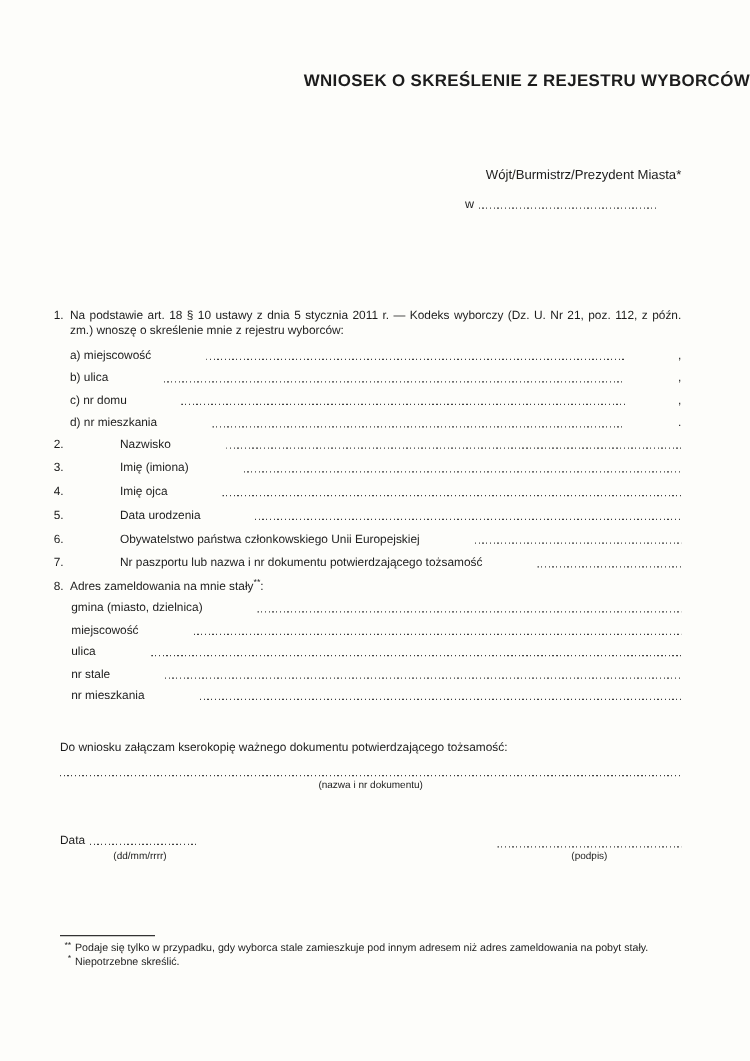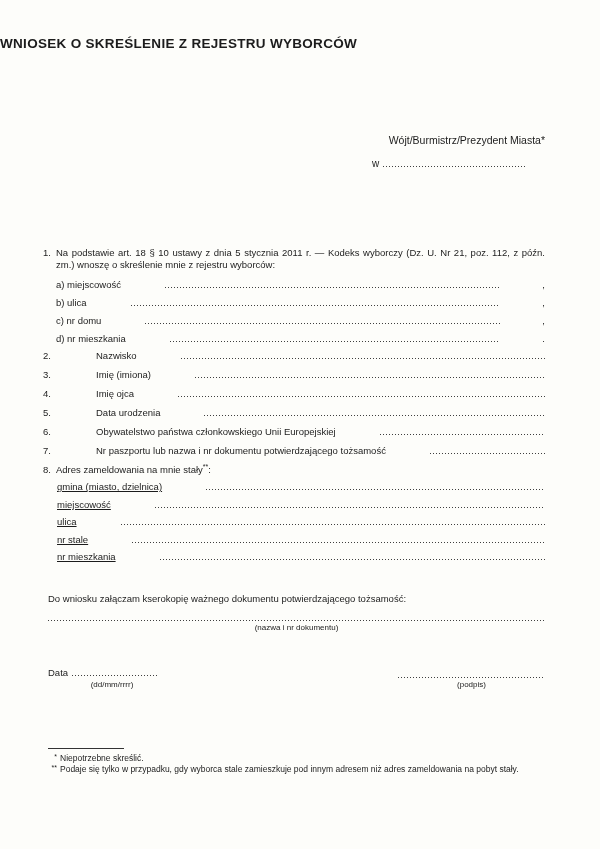--- a/index.html
+++ b/index.html
@@ -10,22 +10,22 @@
     margin: 0 auto;
     background: #fdfdfa;
     font-family: "Liberation Sans", sans-serif;
     color: #1c1c1c;
     overflow: hidden;
   }
 
   
   .title {
     position: absolute;
-    top: 36px; left: 0; right: 0;
-    text-align: left;
+    top: 57px; left: 0; right: 0;
+    text-align: right;
     font-size: 13.5px;
     font-weight: bold;
     letter-spacing: 0.3px;
   }
 
   
   .addressee {
     position: absolute;
     top: 134px; right: 55px;
     font-size: 10.5px;
@@ -90,21 +90,21 @@
 
   .numbered { margin-top: -2px; }
   .numbered .row { height: 19px; }
   .numbered .num { width: 13px; flex: 0 0 13px; }
 
   .item8-row { display: flex; align-items: flex-end; height: 19px; }
   .item8-row .num { width: 13px; flex: 0 0 13px; line-height: 11px; }
   .item8-row .lbl { line-height: 11px; }
   sup.mark { font-size: 7px; vertical-align: super; line-height: 0; }
 
-  .sub8 { margin-left: 14px; text-decoration: underline; }
+  .sub8 { margin-left: 14px; }
   .sub8 .row { height: 17.5px; }
 
   
   .attachment {
     position: absolute;
     top: 593px; left: 48px; right: 55px;
     font-size: 9.5px;
   }
   .attachment .leader-full { margin-top: 16px; }
 
@@ -269,22 +269,22 @@
     </div>
     <div class="sign-col">
       <div class="leader-full"></div>
       <div class="caption">(podpis)</div>
     </div>
   </div>
 
   <div class="footnotes">
     <div class="fn-rule"></div>
     <div class="fn">
+      <span class="fn-marker">**</span>
+      <span class="fn-text">Podaje się tylko w przypadku, gdy wyborca stale zamieszkuje pod innym adresem niż adres zameldowania na pobyt stały.</span>
+    </div>
+    <div class="fn">
       <span class="fn-marker">*</span>
       <span class="fn-text">Niepotrzebne skreślić.</span>
     </div>
-    <div class="fn">
-      <span class="fn-marker">**</span>
-      <span class="fn-text">Podaje się tylko w przypadku, gdy wyborca stale zamieszkuje pod innym adresem niż adres zameldowania na pobyt stały.</span>
-    </div>
   </div>
 
 </div>
 
 </body></html>

